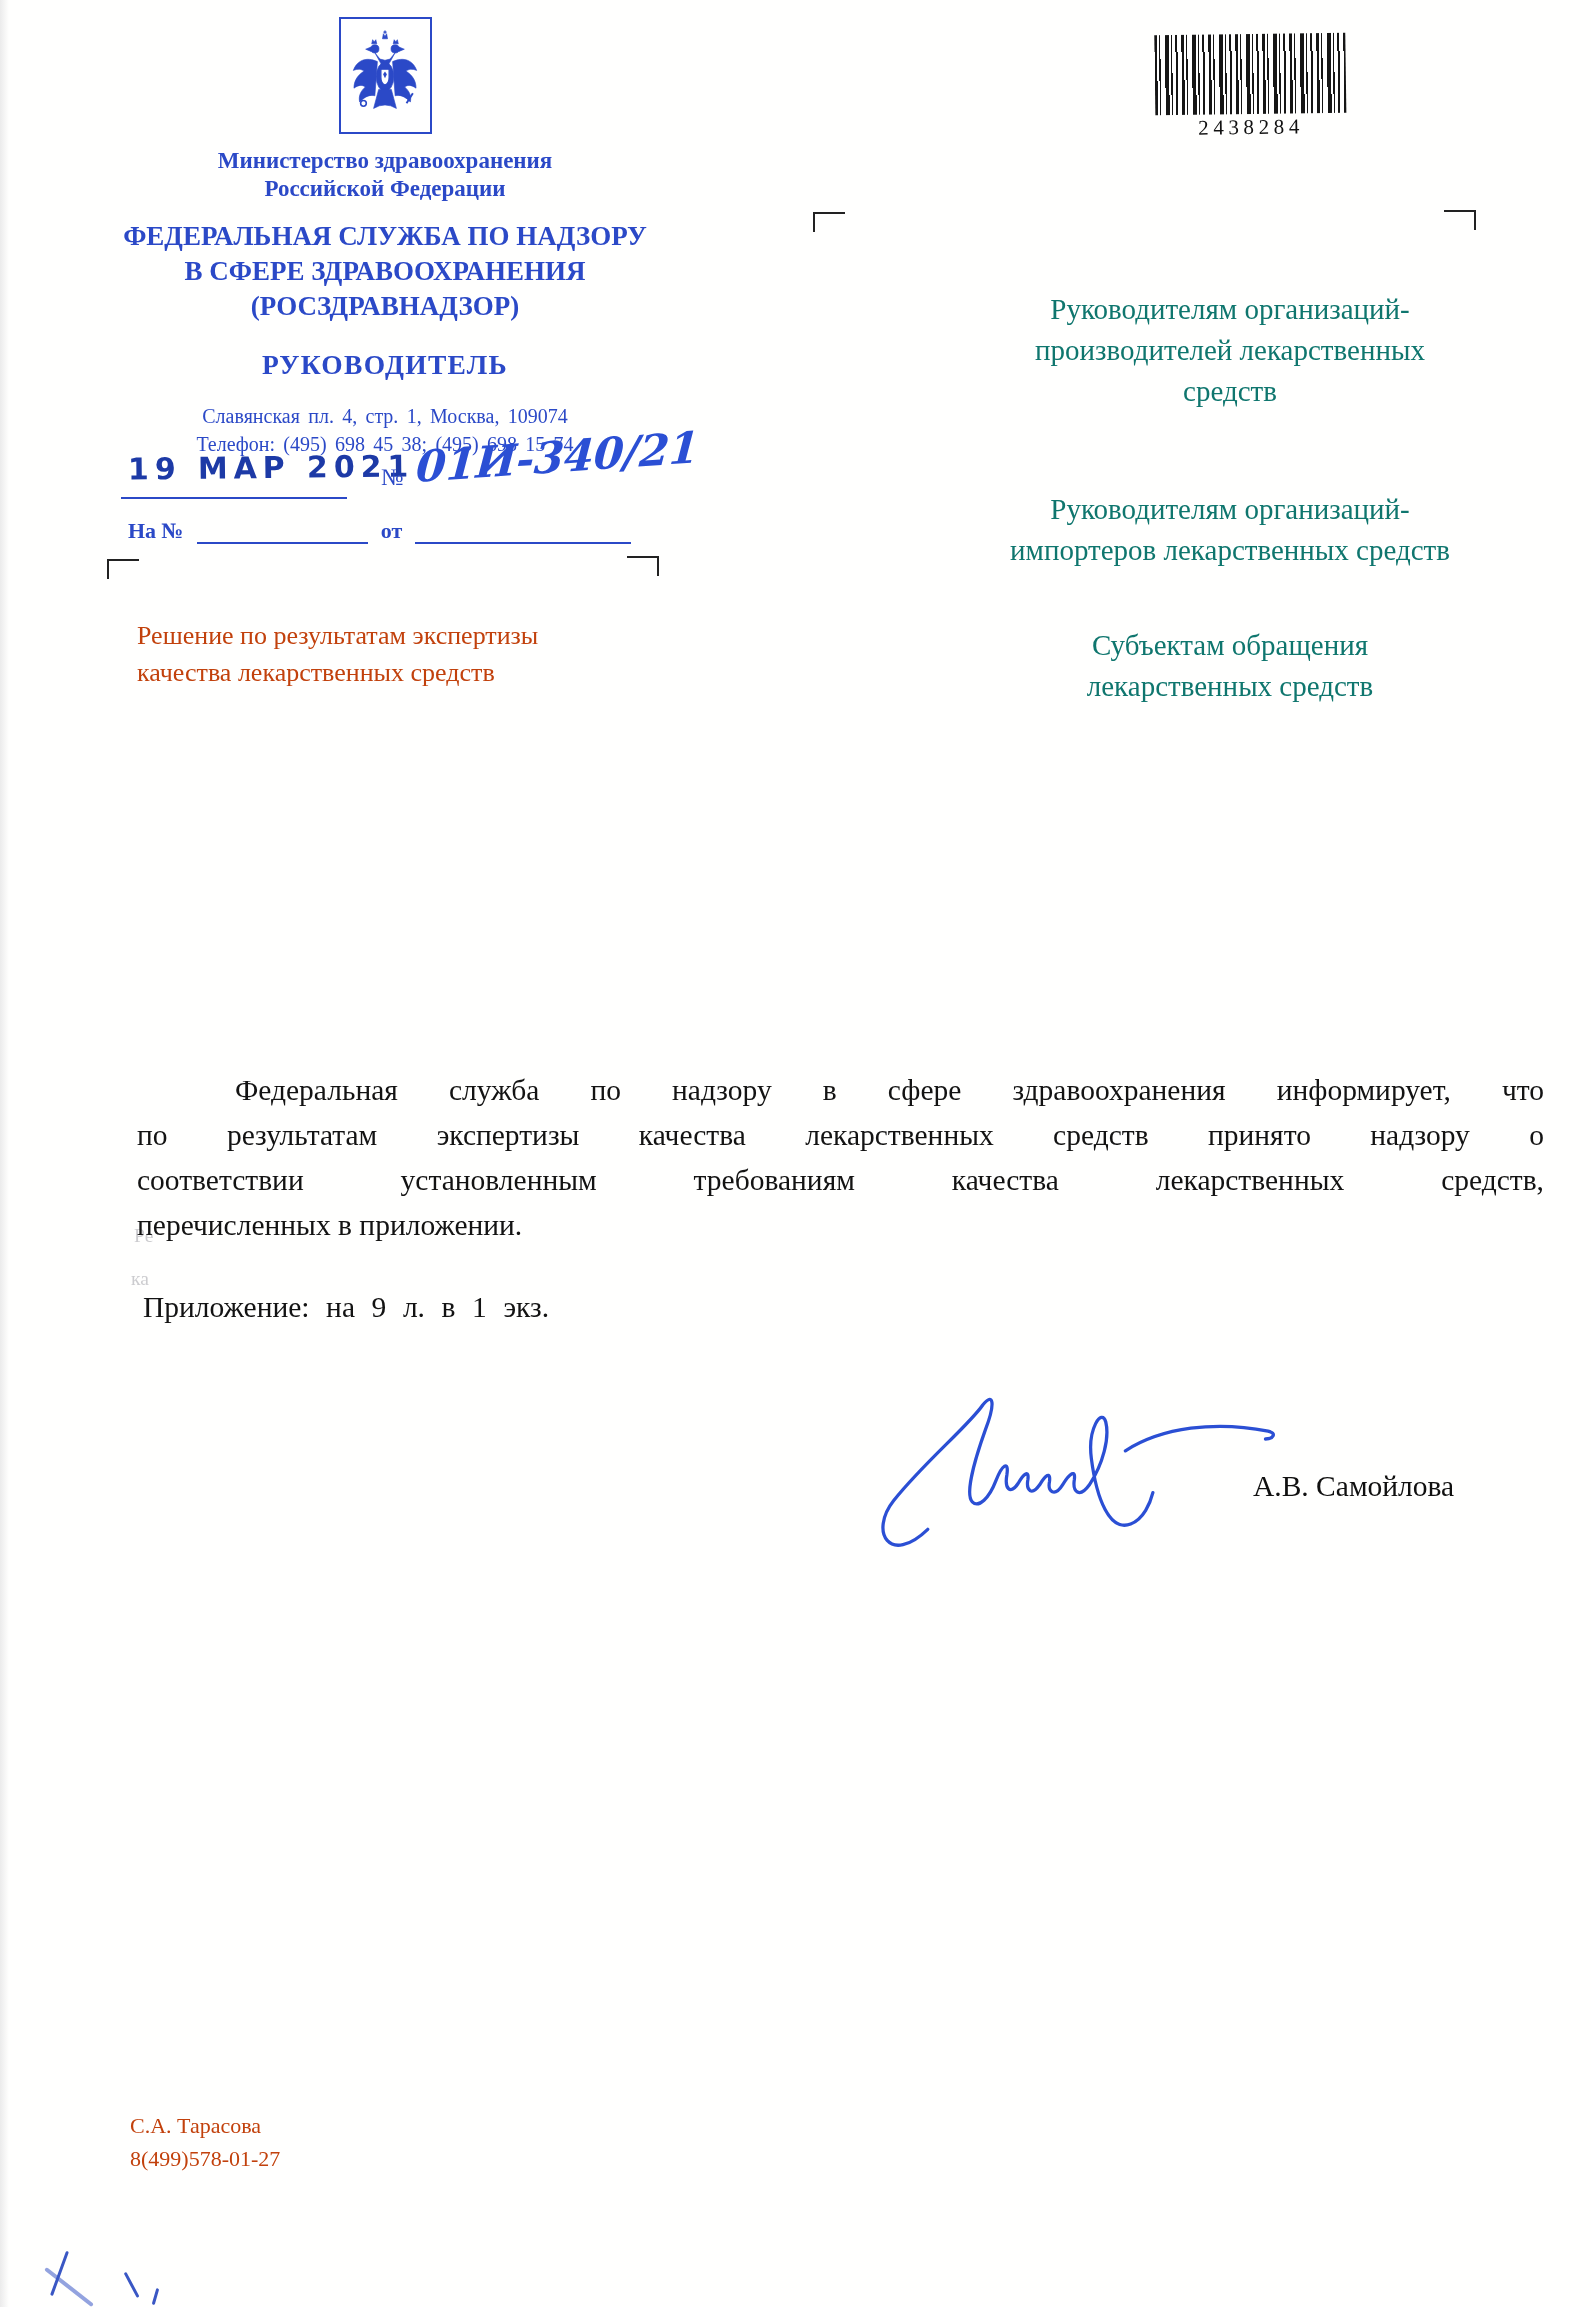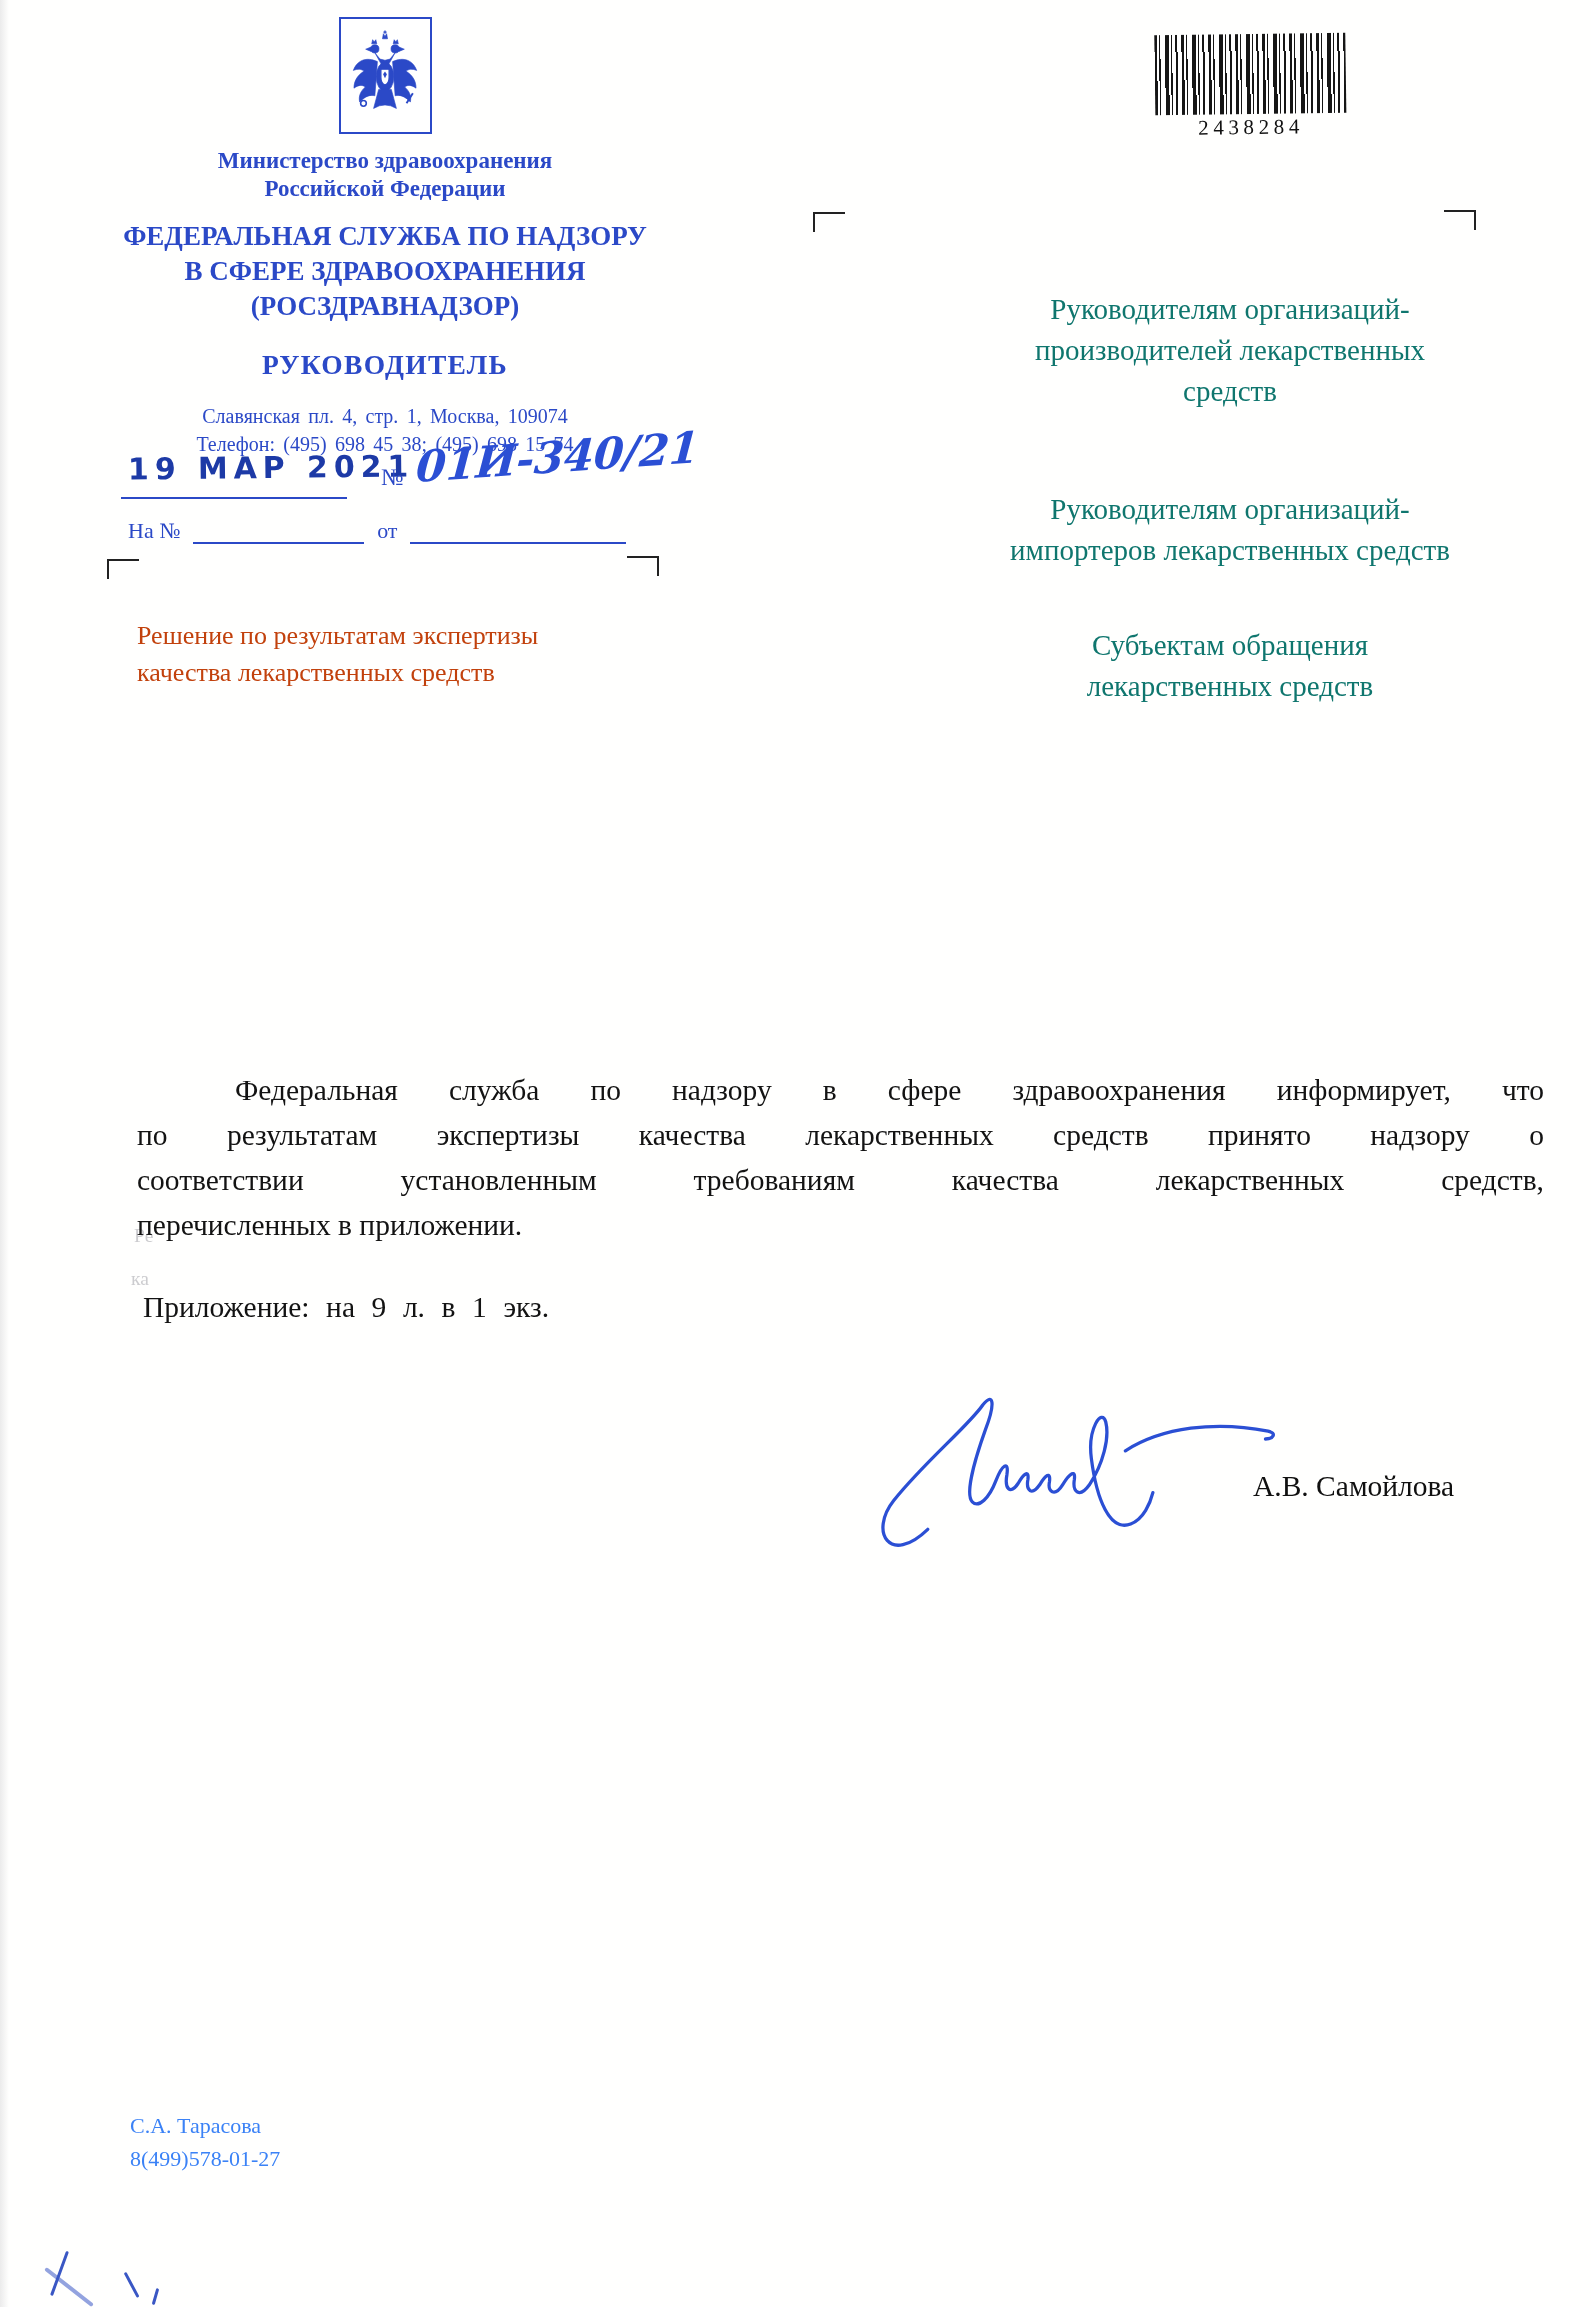--- a/index.html
+++ b/index.html
@@ -41,21 +41,21 @@
   .num-sign { position:absolute; left:260px; top:22px; font-size:23.6px; color:#2b49c7; }
   .outgoing-number {
     position:absolute; left:295px; top:-10.5px;
     font-family:"DejaVu Serif", serif; font-style:italic; font-weight:bold;
     font-size:43px; color:#2b4fd4; white-space:nowrap;
     transform:rotate(-4deg) skewX(-8deg);
   }
   
   .ref-row {
     position:absolute; left:128px; top:516px; width:589px;
-    font-size:22px; color:#2b49c7; display:flex; align-items:flex-end; gap:13px;
+    font-size:22px; color:#2b49c7; display:flex; align-items:flex-end; gap:13px;font-weight:bold;
   }
   .ref-spacer { display:inline-block; border-bottom:2px solid #2b49c7; height:26px; }
   .ref-spacer.s1 { width:171px; }
   .ref-spacer.s2 { width:216px; }
   
   .corner { position:absolute; width:30px; height:18.3px; }
   .corner.tl { border-top:2px solid #222; border-left:2px solid #222; }
   .corner.tr { border-top:2px solid #222; border-right:2px solid #222; }
   
   .subject {
@@ -91,21 +91,21 @@
   .body-line.first { text-indent:98px; }
   .body-line.last { text-align-last:left; }
   .attachment {
     position:absolute; left:143px; top:1291px; font-size:29.5px; color:#131313;
     word-spacing:9.2px;
   }
   
   .signature-svg { position:absolute; left:844px; top:1367px; }
   .signer-name { position:absolute; left:1253px; top:1470px; font-size:29.5px; color:#101010; }
   
-  .executor { position:absolute; left:130px; top:2109px; font-size:22px; line-height:33px; color:#3b82f6; }
+  .executor { position:absolute; left:130px; top:2109px; font-size:22px; line-height:33px; color:#c2410c; }
   .eagle { display:block; }
 </style>
 </head>
 <body>
 
 <div class="page">
 
   <div class="scan-edge-left"></div>
   <div class="ghost-text" style="left:134px; top:1225px;">Ре</div>
   <div class="ghost-text" style="left:131px; top:1268px;">ка</div>

